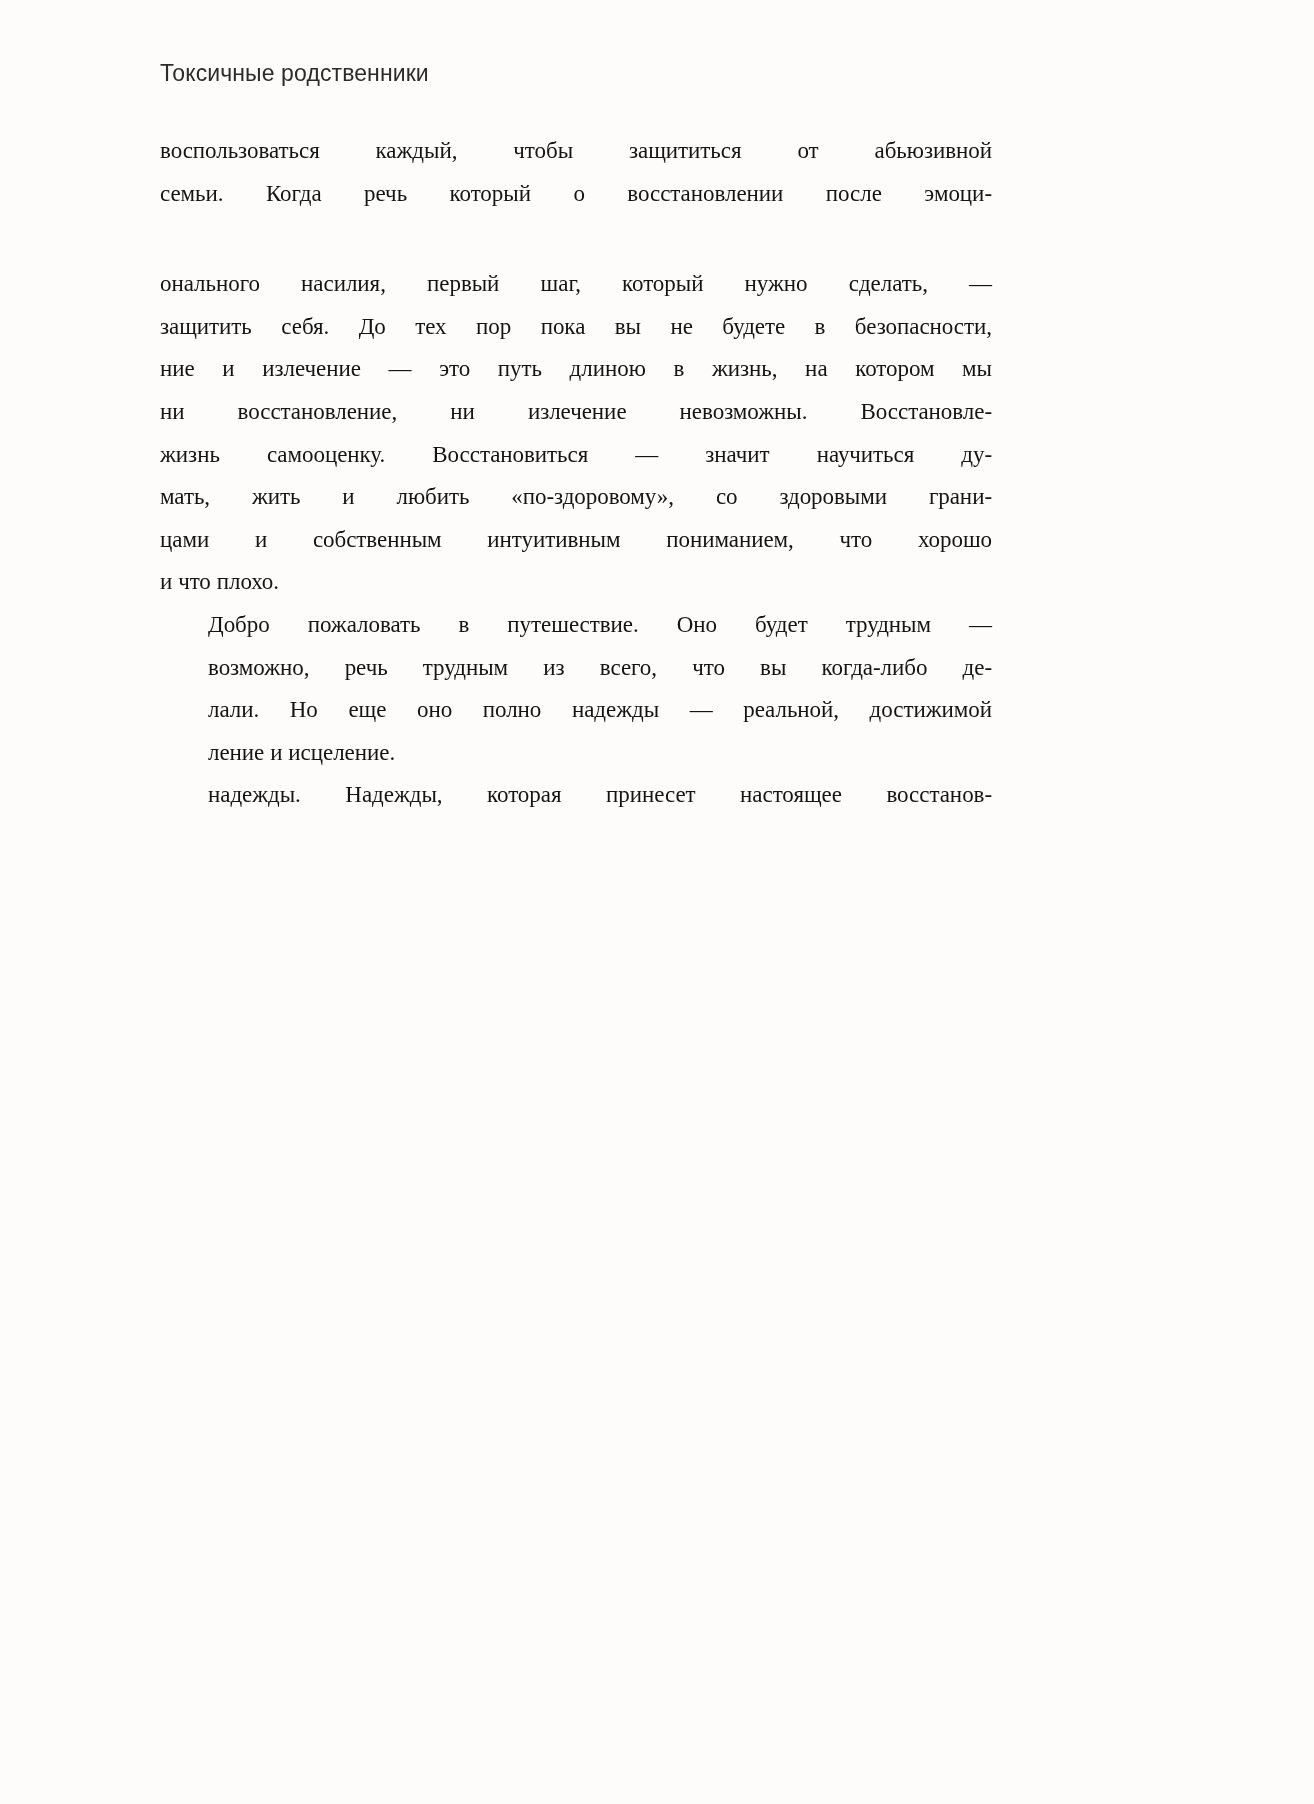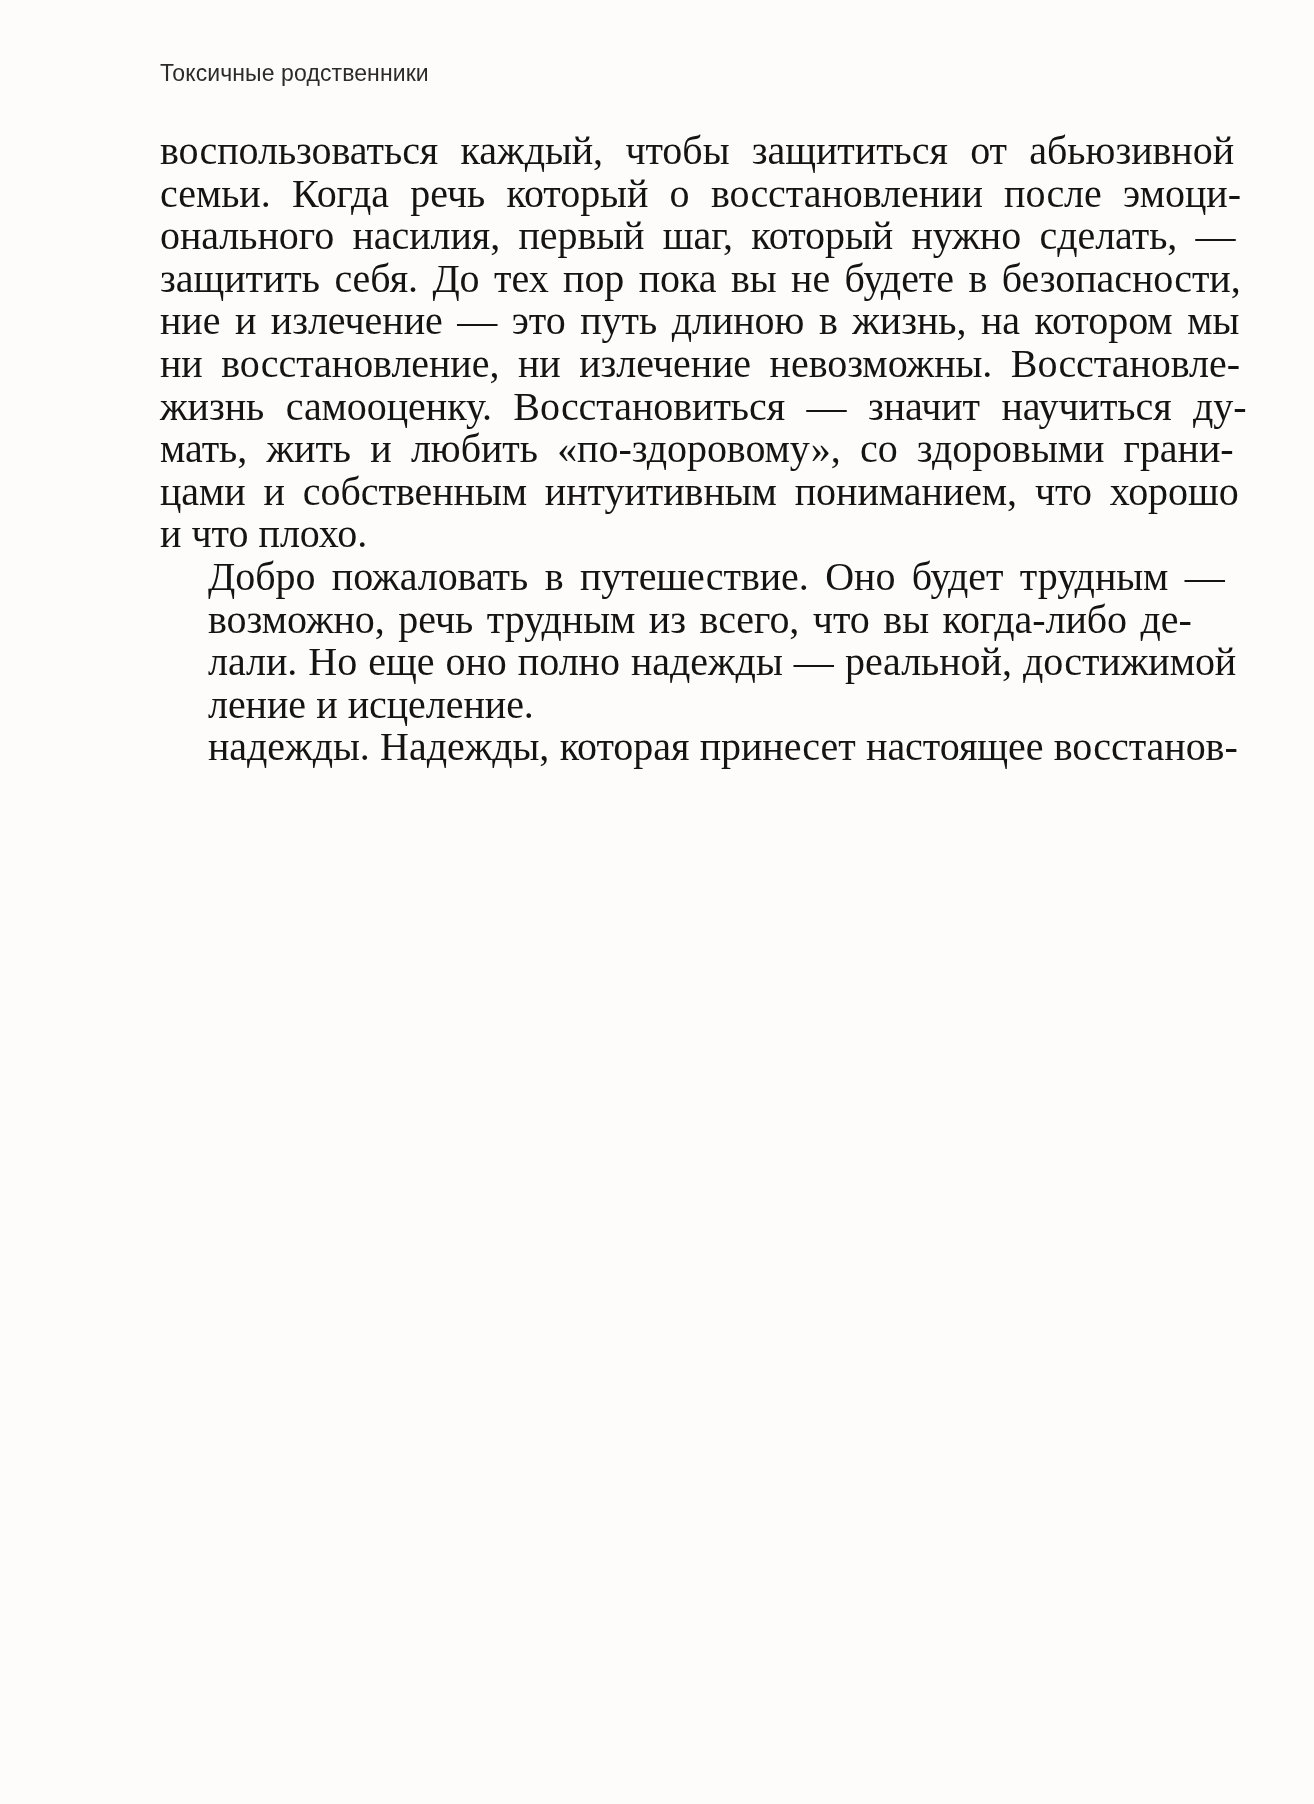--- a/index.html
+++ b/index.html
@@ -44,21 +44,21 @@
   
   .text-column {
     position: absolute;
     left: 160px;
     top: 130px;
     width: 832px;
   }
 
   .body-paragraph {
     margin: 0;
-    font-size: 40px;
+    font-size: 23px;
     line-height: 42.6px;
     text-align: justify;
     text-justify: inter-word;
     letter-spacing: -0.05px;
     word-spacing: 0.2px;
     color: #141414;
     font-weight: 400;
     hyphens: manual;
   }
 
@@ -89,21 +89,21 @@
 
 <div class="page" style="background: rgb(253, 252, 250);">
 
   <div class="running-head">Токсичные родственники</div>
 
   <div class="text-column">
 
     <p class="body-paragraph continued">
       <span class="ln" style="word-spacing: 12.3937px;">воспользоваться каждый, чтобы защититься от абьюзивной</span>
       <span class="ln" style="word-spacing: 11.383px;">семьи. Когда речь который о восстановлении после эмоци-</span>
-      <span class="ln" style="word-spacing: 8.37634px;">онального насилия, первый шаг, который нужно сделать, —</span>
+      <span class="ln" style="word-spacing: 8.37634px; margin-top: 48px;">онального насилия, первый шаг, который нужно сделать, —</span>
       <span class="ln" style="word-spacing: 4.50469px;">защитить себя. До тех пор пока вы не будете в безопасности,</span>
       <span class="ln" style="word-spacing: 4.575px;">ние и излечение — это путь длиною в жизнь, на котором мы</span>
       <span class="ln" style="word-spacing: 8.58437px;">ни восстановление, ни излечение невозможны. Восстановле-</span>
       <span class="ln" style="word-spacing: 11.5021px;">жизнь самооценку. Восстановиться — значит научиться ду-</span>
       <span class="ln" style="word-spacing: 9.29375px;">мать, жить и любить «по-здоровому», со здоровыми грани-</span>
       <span class="ln" style="word-spacing: 7.92656px;">цами и собственным интуитивным пониманием, что хорошо</span>
       <span class="ln last">и что плохо.</span>
     </p>
 
     <p class="body-paragraph indented">

